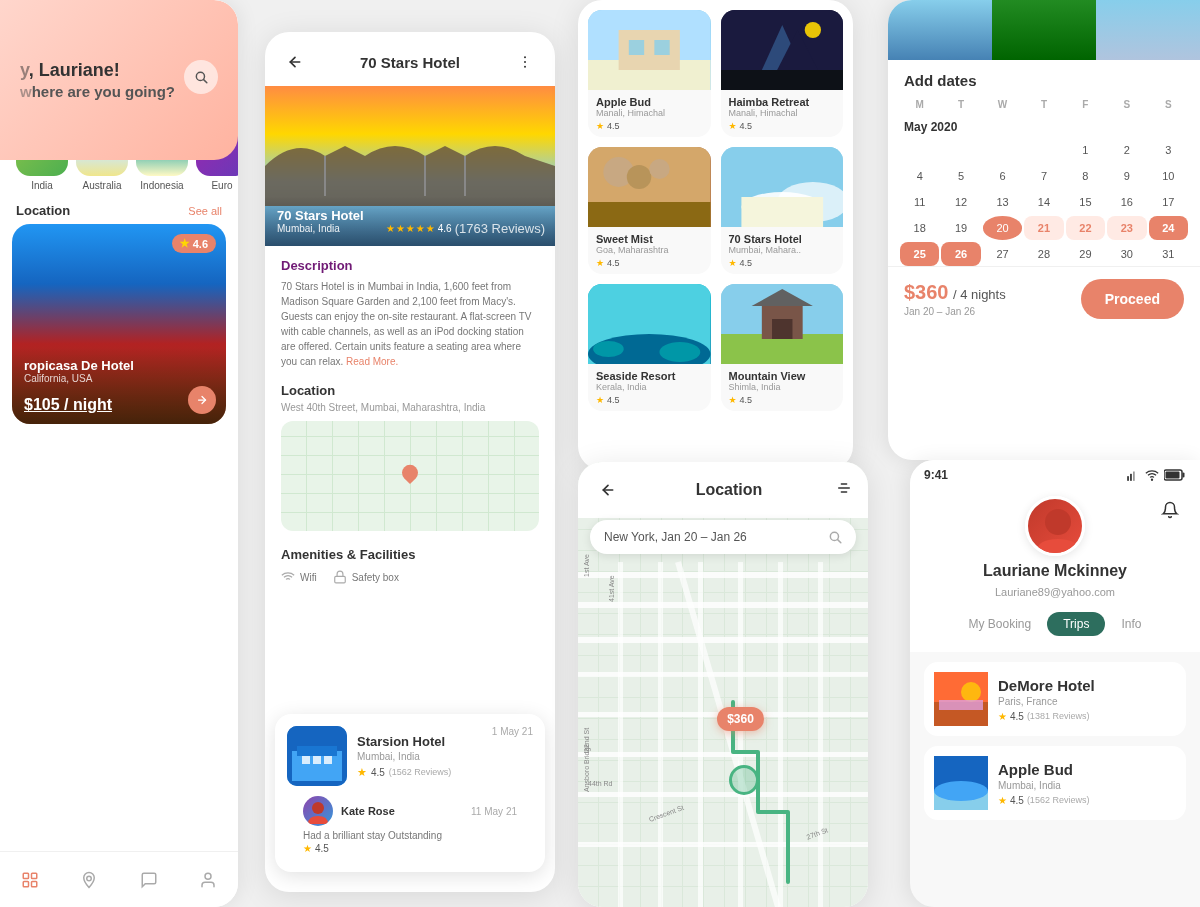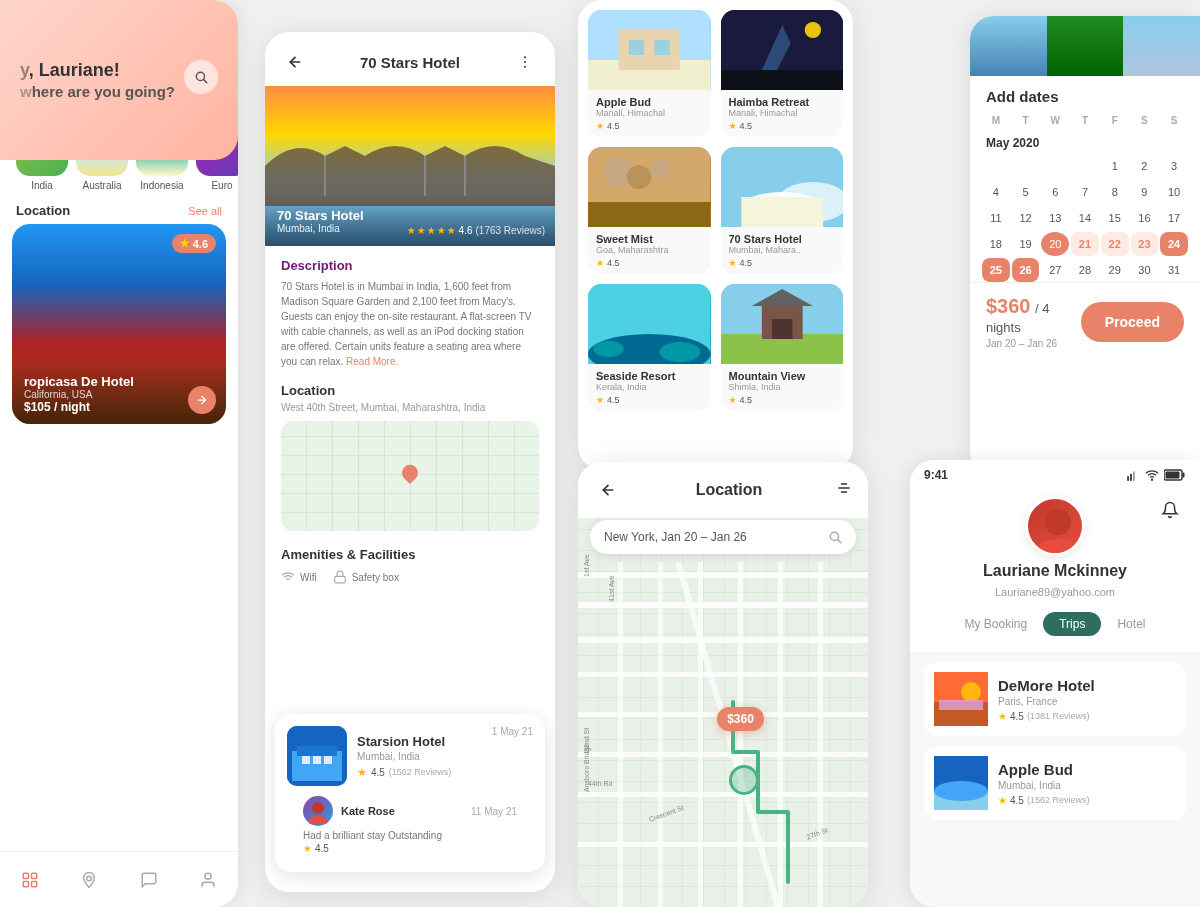--- a/index.html
+++ b/index.html
@@ -121,21 +121,21 @@
       display: flex; align-items: center; gap: 3px;
     }
     .featured-info {
       position: absolute;
       bottom: 0; left: 0; right: 0;
       padding: 10px 12px;
       background: linear-gradient(transparent, rgba(0,0,0,0.5));
     }
     .featured-name { color: #fff; font-size: 13px; font-weight: 700; }
     .featured-loc { color: rgba(255,255,255,0.8); font-size: 10px; }
-    .featured-price { color: #fff; font-size: 12px; font-weight: 700; margin-top: 0; }
+    .featured-price { color: #fff; font-size: 16px; font-weight: 700; margin-top: 12px; text-decoration: underline; }
     .arrow-btn {
       position: absolute;
       bottom: 10px; right: 10px;
       width: 28px; height: 28px;
       border-radius: 50%;
       background: #E8836A;
       display: flex; align-items: center; justify-content: center;
       cursor: pointer;
     }
     .bottom-nav {
@@ -204,21 +204,21 @@
     .hotel-hero-name { color: #fff; font-size: 13px; font-weight: 700; }
     .hotel-hero-loc { color: rgba(255,255,255,0.9); font-size: 10px; }
     .hotel-hero-rating {
       position: absolute;
       bottom: 10px; right: 10px;
       display: flex; align-items: center; gap: 3px;
     }
     .stars-row { display: flex; gap: 1px; }
     .star { color: #FFB800; font-size: 10px; }
     .rating-num { font-size: 10px; color: #fff; }
-    .reviews { font-size: 10px; color: rgba(255,255,255,0.8); }
+    .reviews { font-size: 13px; color: rgba(255,255,255,0.8); }
     .section-desc {
       padding: 12px 16px 6px;
     }
     .desc-title { font-size: 13px; font-weight: 700; color: #701a75; margin-bottom: 6px; }
     .desc-text { font-size: 10px; color: #777; line-height: 1.5; }
     .read-more { color: #E8836A; }
     .location-section { padding: 8px 16px; }
     .loc-title { font-size: 13px; font-weight: 700; color: #333; margin-bottom: 4px; }
     .loc-addr { font-size: 10px; color: #999; margin-bottom: 8px; }
     .map-preview {
@@ -408,22 +408,22 @@
       border-radius: 50%;
       background: rgba(72, 180, 130, 0.3);
       border: 3px solid #48b482;
       z-index: 5;
       display: flex; align-items: center; justify-content: center;
     }
 
     
     .panel5 {
       position: absolute;
-      right: 0; top: 16px;
-      width: 230px;
+      right: 0; top: 0;
+      width: 312px;
       height: 460px;
       background: #fff;
       border-radius: 24px 0 0 24px;
       overflow: hidden;
       box-shadow: -4px 0 20px rgba(0,0,0,0.08);
     }
     .cal-images {
       display: flex;
       height: 60px;
       overflow: hidden;
@@ -1151,21 +1151,21 @@
       <svg width="60" height="60" viewBox="0 0 60 60">
         <circle cx="30" cy="23" r="13" fill="#c0392b"></circle>
         <path d="M8 55 Q8 40 30 40 Q52 40 52 55" fill="#e74c3c"></path>
       </svg>
     </div>
     <div class="user-name">Lauriane Mckinney</div>
     <div class="user-email">Lauriane89@yahoo.com</div>
     <div class="profile-tabs">
       <div class="ptab">My Booking</div>
       <div class="ptab active">Trips</div>
-      <div class="ptab">Hotel</div>
+      <div class="ptab">Info</div>
     </div>
   </div>
 
   <div class="booking-list">
     <div class="booking-item">
       <div class="booking-thumb bt1">
         <svg width="54" height="54" viewBox="0 0 54 54">
           <rect width="54" height="54" fill="#FF6B35"></rect>
           <rect x="0" y="30" width="54" height="24" fill="#8B4513" opacity="0.5"></rect>
           <circle cx="37" cy="20" r="10" fill="#FFD700" opacity="0.7"></circle>

